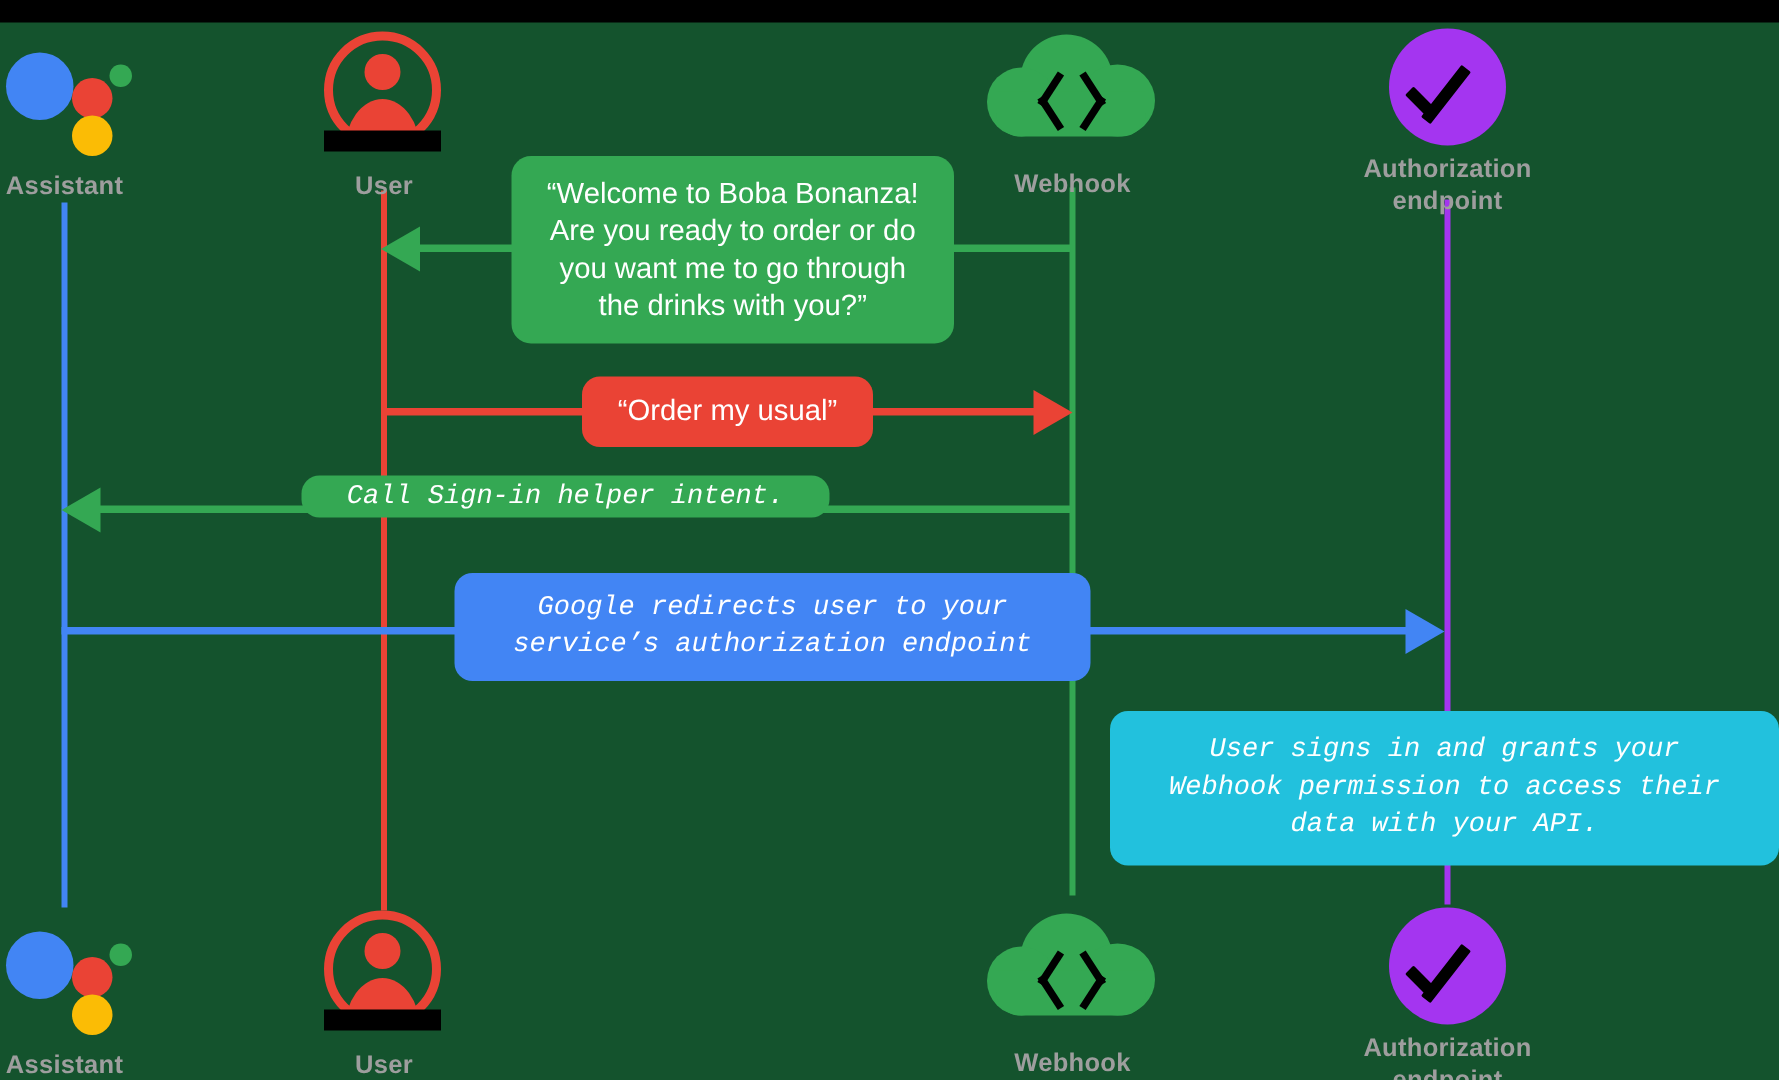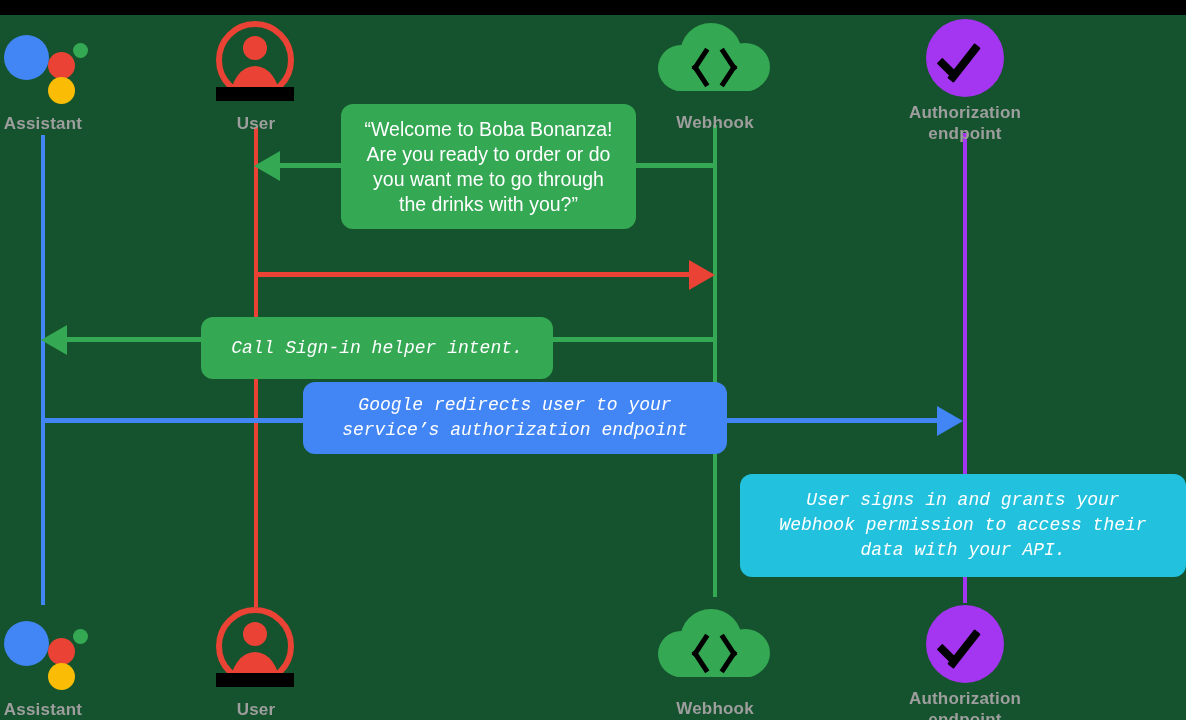--- a/index.html
+++ b/index.html
@@ -167,31 +167,32 @@
   <div class="check-icon icon-wrap" style="left:926px; top:4px;">
     <div class="disc"></div>
     <div class="s1"></div>
     <div class="s2"></div>
   </div>
   <div class="actor-label" style="left:885px; top:87px; width:160px;">Authorization
 endpoint</div>
 
   <div class="msg-line" style="left:278px; top:148px; width:437px; background:#34a853;"></div>
   <div class="arrow-head" style="left:254px; top:136px; border-right:26px solid #34a853;"></div>
-  <div class="bubble sans" style="left:341px; top:89px; width:295px; height:125px; background:#34a853;">“Welcome to Boba Bonanza!
+  <div class="bubble sans" style="left:341px; top:89px; width:295px; height:125px; background:#34a853;border-radius:13px;">“Welcome to Boba Bonanza!
 Are you ready to order or do
 you want me to go through
 the drinks with you?”</div>
 
   <div class="msg-line" style="left:254px; top:257px; width:437px; background:#ea4335;"></div>
   <div class="arrow-head" style="left:689px; top:245px; border-left:26px solid #ea4335;"></div>
+  <div class="bubble sans" style="left:388px; top:236px; width:194px; height:47px; background:#ea4335;">“Order my usual”</div>
 
   <div class="msg-line" style="left:65px; top:322px; width:650px; background:#34a853;"></div>
   <div class="arrow-head" style="left:41px; top:310px; border-right:26px solid #34a853;"></div>
-  <div class="bubble mono" style="left:201px; top:302px; width:352px; height:62px; background:#34a853;">Call Sign-in helper intent.</div>
+  <div class="bubble mono" style="left:201px; top:302px; width:352px; height:28px; background:#34a853;">Call Sign-in helper intent.</div>
 
   <div class="msg-line" style="left:41px; top:403px; width:898px; background:#4285f4;"></div>
   <div class="arrow-head" style="left:937px; top:391px; border-left:26px solid #4285f4;"></div>
   <div class="bubble mono" style="left:303px; top:367px; width:424px; height:72px; background:#4285f4;">Google redirects user to your
 service’s authorization endpoint</div>
 
   <div class="bubble mono" style="left:740px; top:459px; width:446px; height:103px; background:#22c1dd;">User signs in and grants your
 Webhook permission to access their
 data with your API.</div>
 

